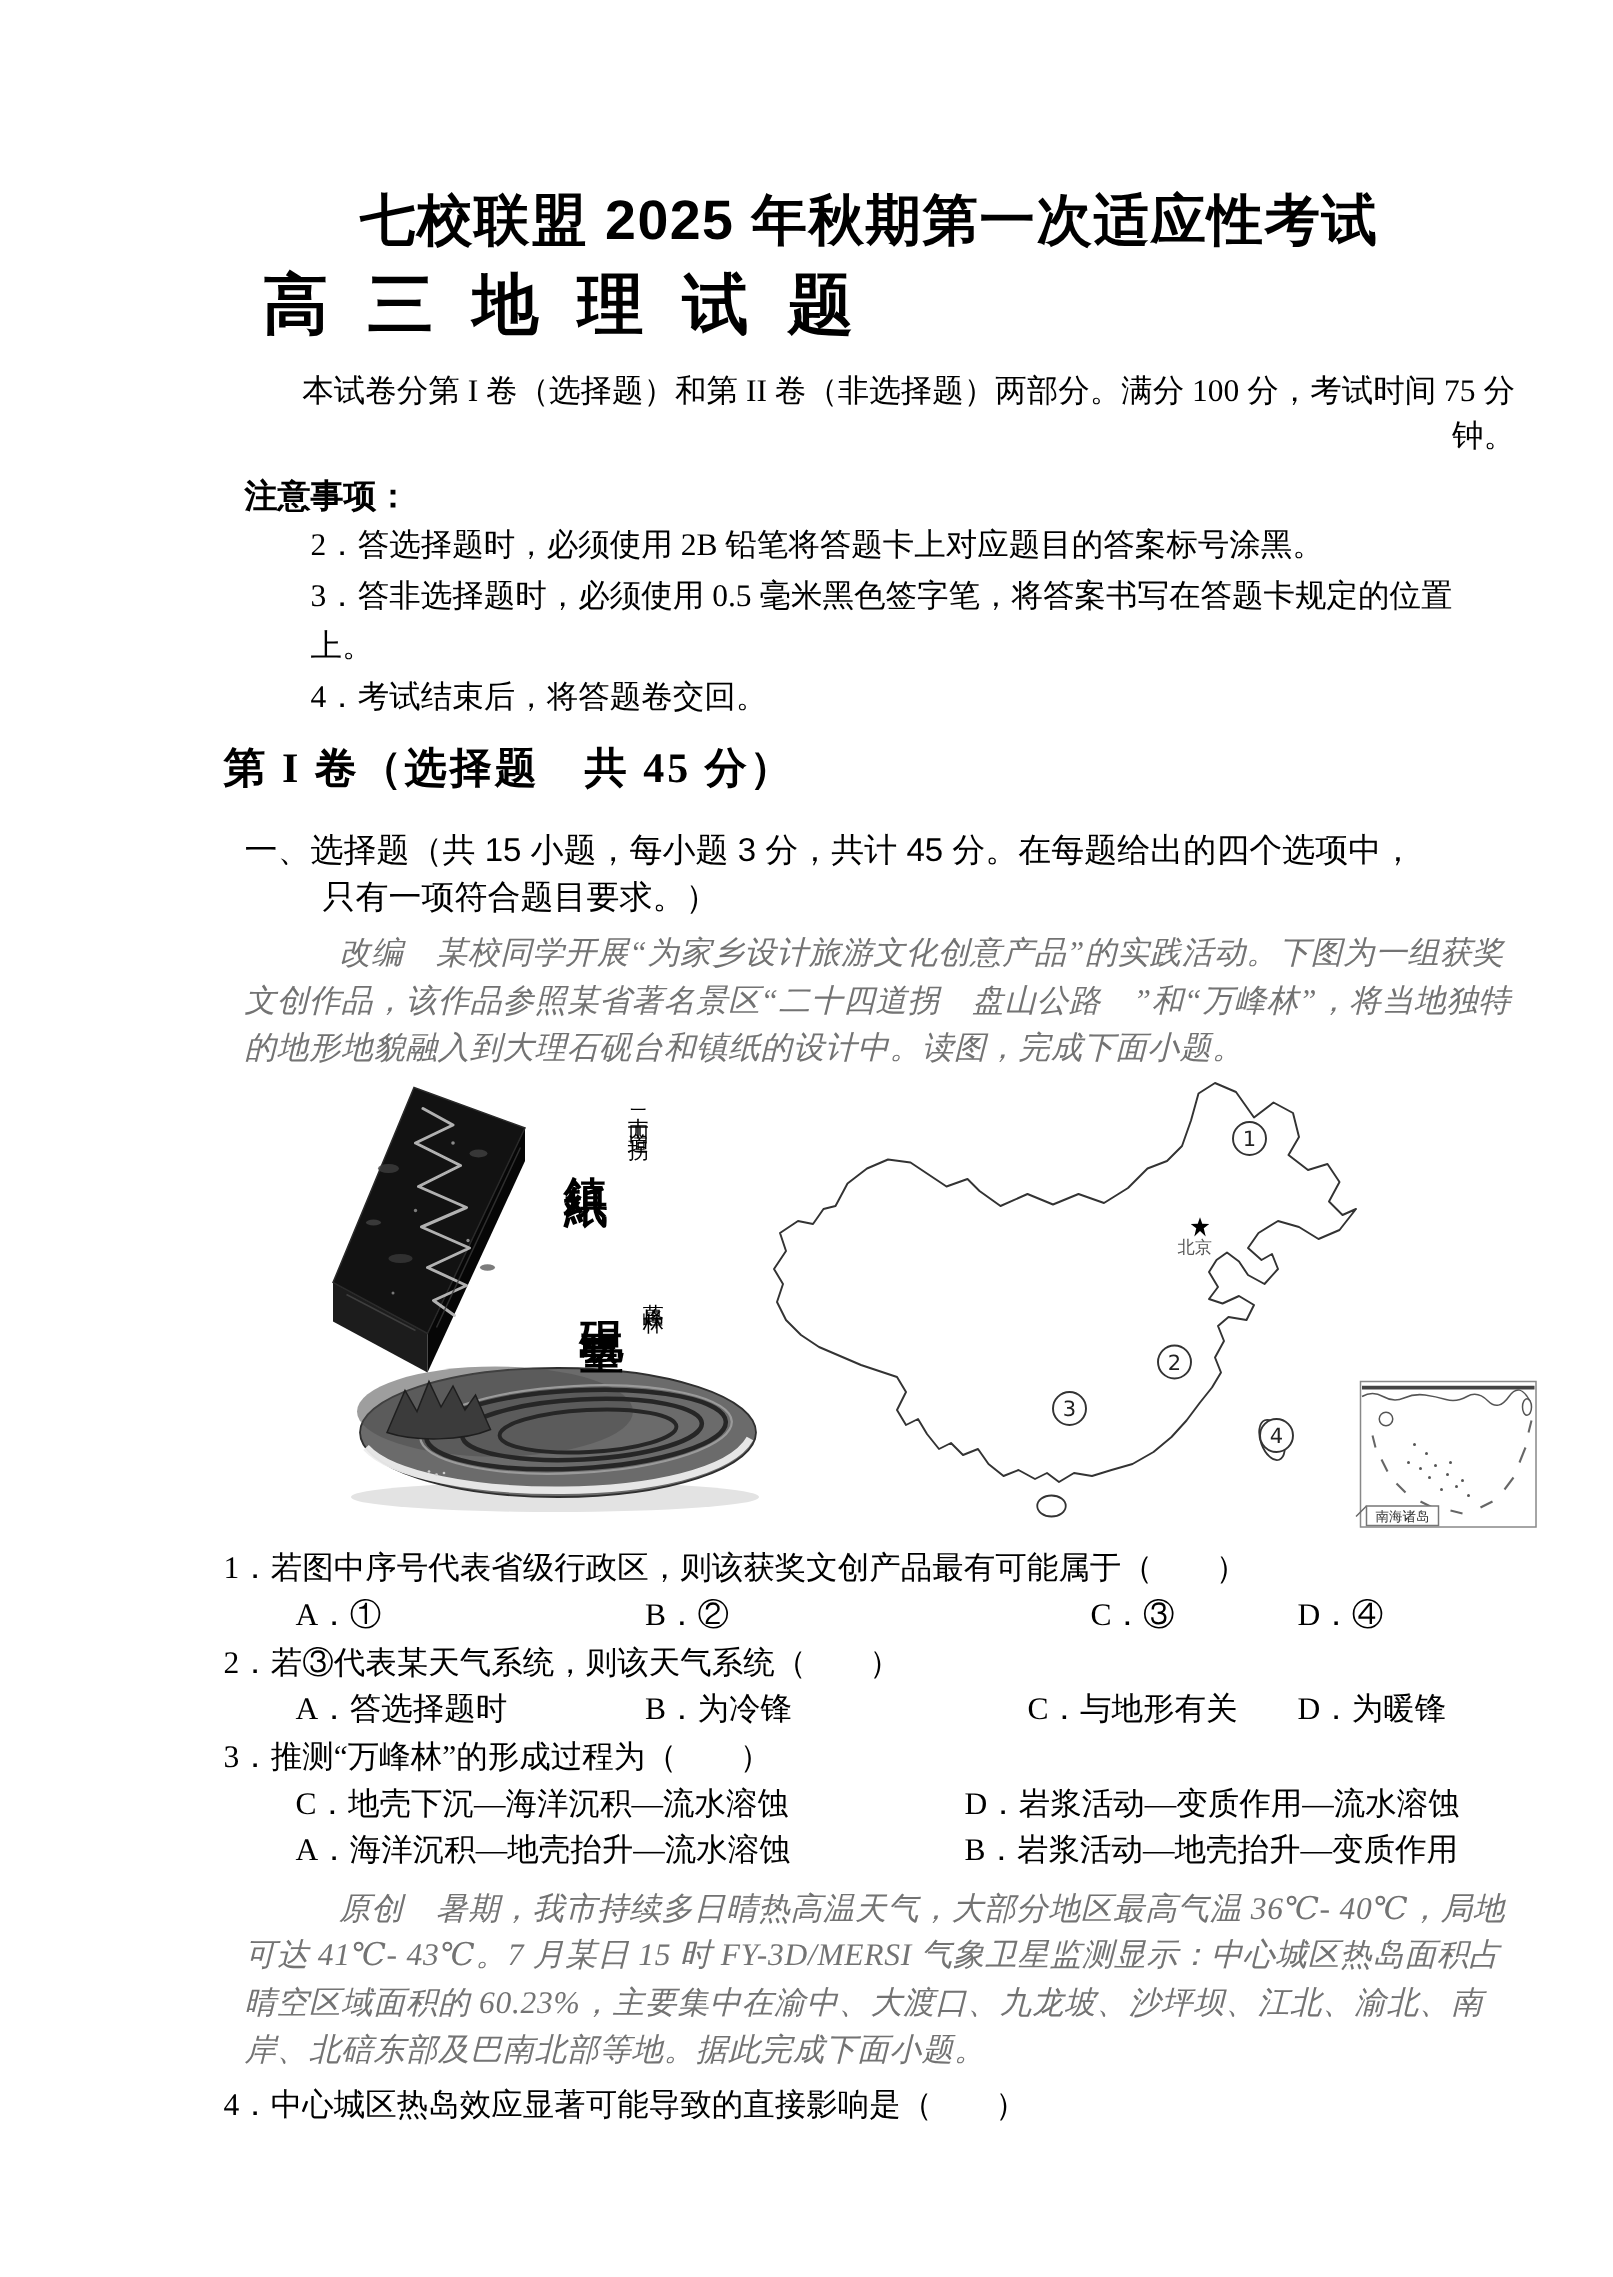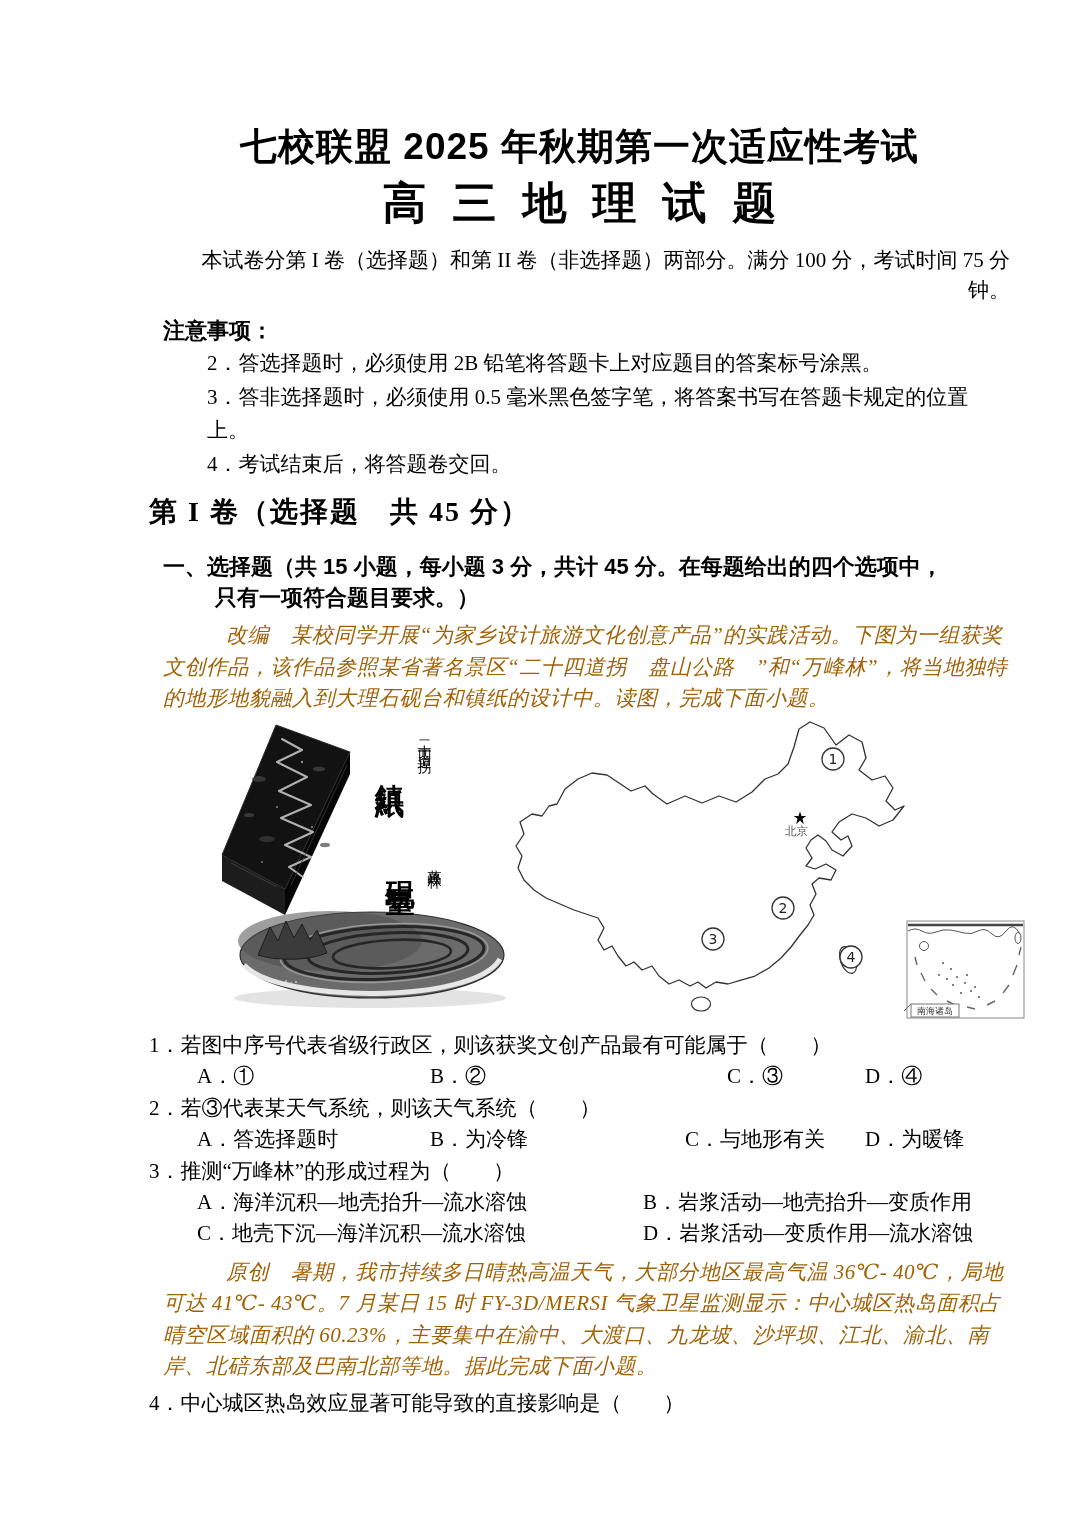--- a/index.html
+++ b/index.html
@@ -2,32 +2,32 @@
 <html><head>
 <meta charset="utf-8">
 <style>
   html,body{margin:0;padding:0;background:#fff;}
   body{width:1075px;height:1518px;color:#000;
        font-family:"Liberation Serif","DejaVu Serif",serif;font-size:21px;}
   .page{position:relative;width:1075px;height:1518px;box-sizing:border-box;
         padding:126px 110px 0 104px;overflow:hidden;margin-left:45px;}
   .title{margin:0;text-align:center;font-family:"Liberation Sans","DejaVu Sans",sans-serif;
          font-size:37px;font-weight:700;letter-spacing:1px;line-height:1.15;}
-  .subtitle{margin:10px 0 0;text-align:center;font-size:44px;font-weight:700;
+  .subtitle{margin:10px 0 0;text-align:left;font-size:44px;font-weight:700;
             letter-spacing:26px;text-indent:26px;line-height:1.15;}
   .intro{margin:16px 0 0 14px;line-height:30px;text-align:right;}
   .notice-h{margin:10px 0 0 14px;font-weight:700;font-size:22px;line-height:32px;}
   .notice-item{margin-left:58px;line-height:33.5px;}
   .part-title{margin-top:12px;text-align:left;font-size:28px;font-weight:700;letter-spacing:2px;}
   .instr{margin-top:20px;font-family:"Liberation Sans","DejaVu Sans",sans-serif;
-         font-weight:700;font-size:22px;line-height:31px;}
+         font-weight:400;font-size:22px;line-height:31px;}
   .instr-l1{margin-left:14px;}
   .instr-l2{margin-left:66px;}
   .passage{margin:7px 0 0 14px;font-style:italic;line-height:31.5px;text-indent:3em;
-           letter-spacing:.5px;color:#a16207;}
+           letter-spacing:.5px;color:#737373;}
   .figure{position:relative;height:312px;margin-top:2px;}
   .figure svg{position:absolute;}
   .vlabel{position:absolute;writing-mode:vertical-rl;line-height:1;}
   .v-zsdg{left:268px;top:12px;font-size:14px;letter-spacing:5px;}
   .v-zhenzhi{left:226px;top:44px;font-size:29px;font-weight:700;letter-spacing:5px;}
   .v-yantai{left:236px;top:139px;font-size:30px;font-weight:700;letter-spacing:5px;}
   .v-wfl{left:278px;top:141px;font-size:14px;letter-spacing:3px;}
   .q{line-height:31px;margin-top:1px;}
   .opts4{display:flex;margin-left:48px;line-height:31px;}
   .opts4 .o1{width:233px;}
@@ -195,27 +195,27 @@
     <span class="o1">A．答选择题时</span>
     <span class="o2">B．为冷锋</span>
     <span class="o3">C．与地形有关</span>
     <span class="o4">D．为暖锋</span>
   </div>
 
   <div class="q">
     <span>3．</span><span>推测“万峰林”的形成过程为（　　）</span>
   </div>
   <div class="opts2">
+    <span class="o1">C．地壳下沉—海洋沉积—流水溶蚀</span>
+    <span class="o2">D．岩浆活动—变质作用—流水溶蚀</span>
+  </div>
+  <div class="opts2">
     <span class="o1">A．海洋沉积—地壳抬升—流水溶蚀</span>
     <span class="o2">B．岩浆活动—地壳抬升—变质作用</span>
   </div>
-  <div class="opts2">
-    <span class="o1">C．地壳下沉—海洋沉积—流水溶蚀</span>
-    <span class="o2">D．岩浆活动—变质作用—流水溶蚀</span>
-  </div>
 
   <p class="passage p2">原创　暑期，我市持续多日晴热高温天气，大部分地区最高气温 36℃- 40℃，局地可达 41℃- 43℃。7 月某日 15 时 FY-3D/MERSI 气象卫星监测显示：中心城区热岛面积占晴空区域面积的 60.23%，主要集中在渝中、大渡口、九龙坡、沙坪坝、江北、渝北、南岸、北碚东部及巴南北部等地。据此完成下面小题。</p>
 
   <div class="q q4">
     <span>4．</span><span>中心城区热岛效应显著可能导致的直接影响是（　　）</span>
   </div>
 
 </div>
 
 </body></html>

